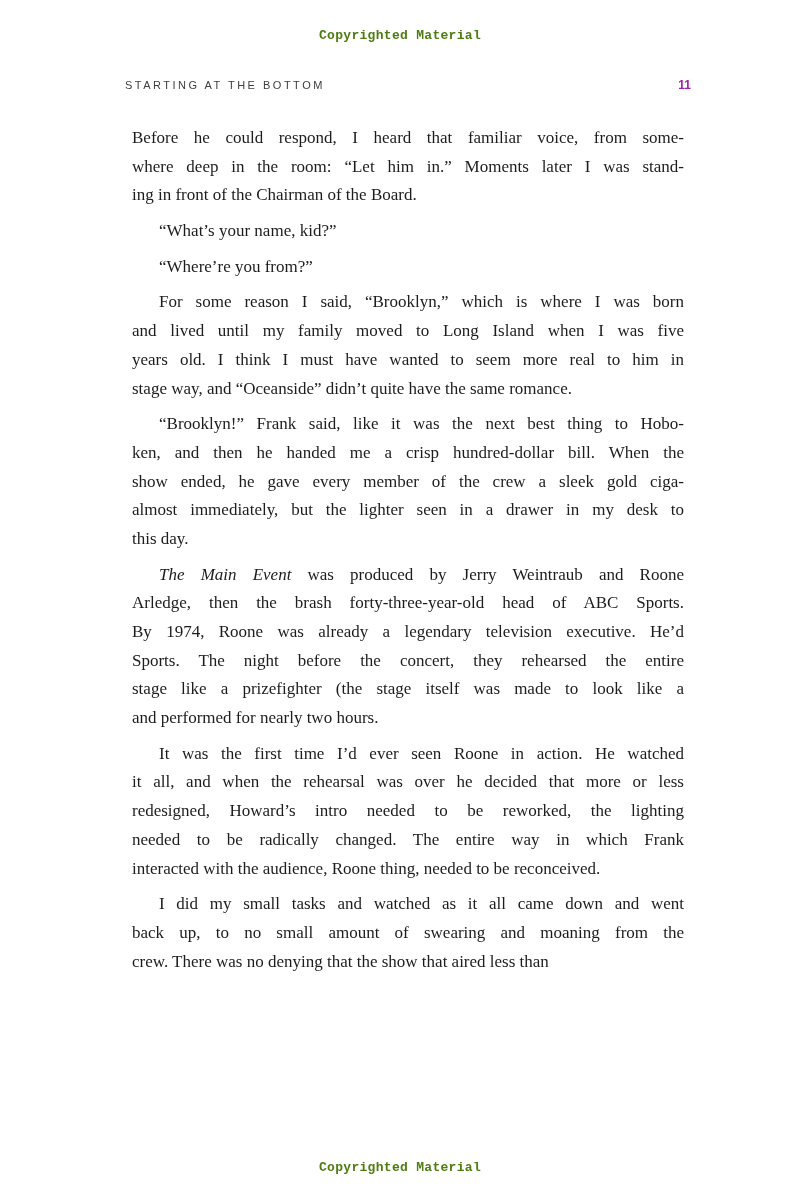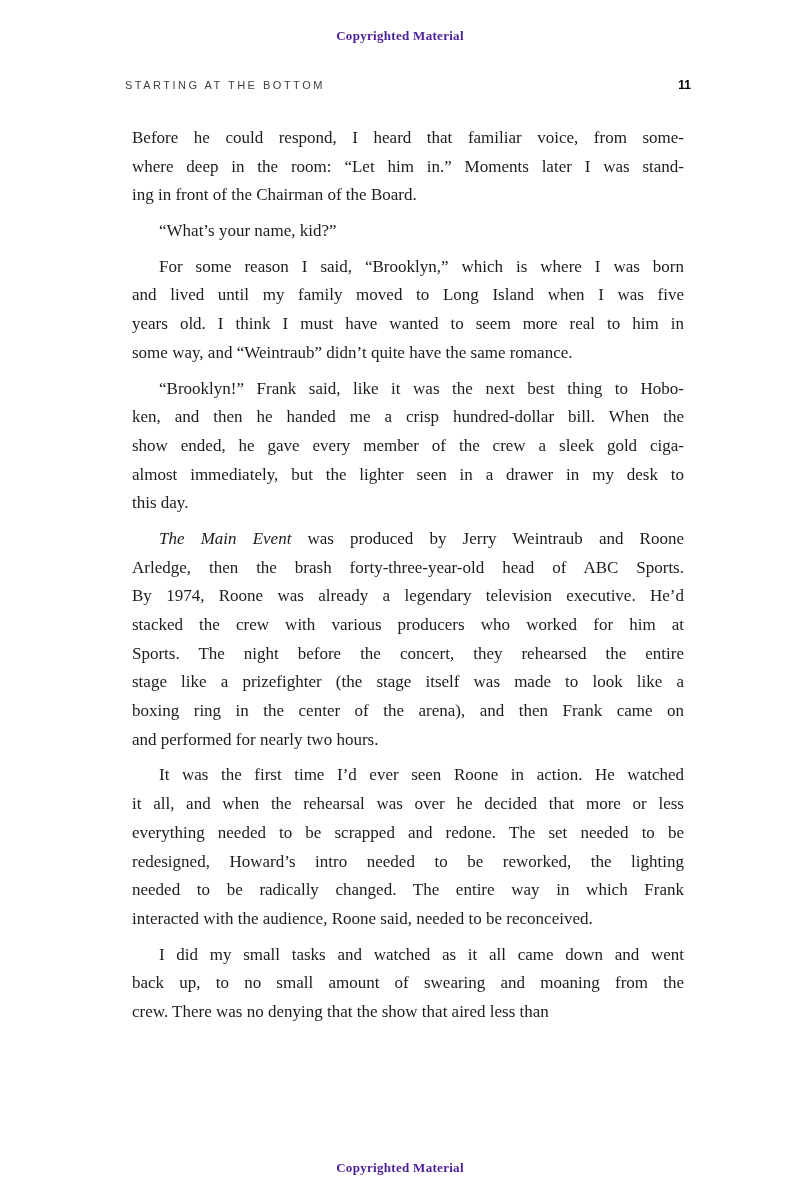--- a/index.html
+++ b/index.html
@@ -9,24 +9,24 @@
     position: relative;
     background: #ffffff;
     font-family: "Liberation Serif", serif;
     color: #1c1c1c;
   }
   .copyright {
     position: absolute;
     left: 0;
     right: 0;
     text-align: center;
-    font-family: Liberation Serif, serif;
+    font-family: Liberation Mono, monospace;
     font-weight: bold;
     font-size: 13px;
-    color: #4c1d95;
+    color: #4d7c0f;
     letter-spacing: 0.3px;
   }
   #copyright-top { top: 28px; }
   #copyright-bottom { top: 1160px; }
 
   #page-header {
     position: absolute;
     top: 79px;
     left: 125px;
     width: 566px;
@@ -38,21 +38,21 @@
     letter-spacing: 2.5px;
     color: #3d3d3d;
   }
   #page-number {
     position: absolute;
     right: 0;
     top: -1px;
     font-family: "Liberation Sans", sans-serif;
     font-size: 12px;
     font-weight: bold;
-    color: #000000;
+    color: #a21caf;
   }
 
   #body-text {
     position: absolute;
     top: 117px;
     left: 125px;
     width: 566px;
     font-size: 17px;
     line-height: 28.7px;
   }
@@ -82,49 +82,49 @@
 <div id="body-text">
     <div class="paragraph">
       <div class="line">Before he could respond, I heard that familiar voice, from some-</div>
       <div class="line">where deep in the room: “Let him in.” Moments later I was stand-</div>
       <div class="line last">ing in front of the Chairman of the Board.</div>
     </div>
     <div class="paragraph">
       <div class="line last indent">“What’s your name, kid?”</div>
     </div>
     <div class="paragraph">
+      <div class="line last indent">“Where’re you from?”</div>
+    </div>
+    <div class="paragraph">
       <div class="line indent">For some reason I said, “Brooklyn,” which is where I was born</div>
       <div class="line">and lived until my family moved to Long Island when I was five</div>
       <div class="line">years old. I think I must have wanted to seem more real to him in</div>
-      <div class="line last">some way, and “Weintraub” didn’t quite have the same romance.</div>
+      <div class="line last">stage way, and “Oceanside” didn’t quite have the same romance.</div>
     </div>
     <div class="paragraph">
       <div class="line indent">“Brooklyn!” Frank said, like it was the next best thing to Hobo-</div>
       <div class="line">ken, and then he handed me a crisp hundred-dollar bill. When the</div>
       <div class="line">show ended, he gave every member of the crew a sleek gold ciga-</div>
       <div class="line">almost immediately, but the lighter seen in a drawer in my desk to</div>
       <div class="line last">this day.</div>
     </div>
     <div class="paragraph">
       <div class="line indent"><span class="italic">The Main Event</span><span> was produced by Jerry Weintraub and Roone</span></div>
       <div class="line">Arledge, then the brash forty-three-year-old head of ABC Sports.</div>
       <div class="line">By 1974, Roone was already a legendary television executive. He’d</div>
-      <div class="line">stacked the crew with various producers who worked for him at</div>
       <div class="line">Sports. The night before the concert, they rehearsed the entire</div>
       <div class="line">stage like a prizefighter (the stage itself was made to look like a</div>
-      <div class="line">boxing ring in the center of the arena), and then Frank came on</div>
       <div class="line last">and performed for nearly two hours.</div>
     </div>
     <div class="paragraph">
       <div class="line indent">It was the first time I’d ever seen Roone in action. He watched</div>
       <div class="line">it all, and when the rehearsal was over he decided that more or less</div>
-      <div class="line">everything needed to be scrapped and redone. The set needed to be</div>
       <div class="line">redesigned, Howard’s intro needed to be reworked, the lighting</div>
       <div class="line">needed to be radically changed. The entire way in which Frank</div>
-      <div class="line last">interacted with the audience, Roone said, needed to be reconceived.</div>
+      <div class="line last">interacted with the audience, Roone thing, needed to be reconceived.</div>
     </div>
     <div class="paragraph">
       <div class="line indent">I did my small tasks and watched as it all came down and went</div>
       <div class="line">back up, to no small amount of swearing and moaning from the</div>
       <div class="line last">crew. There was no denying that the show that aired less than</div>
     </div>
   </div>
 
 <div id="copyright-bottom" class="copyright">Copyrighted Material</div>
 

